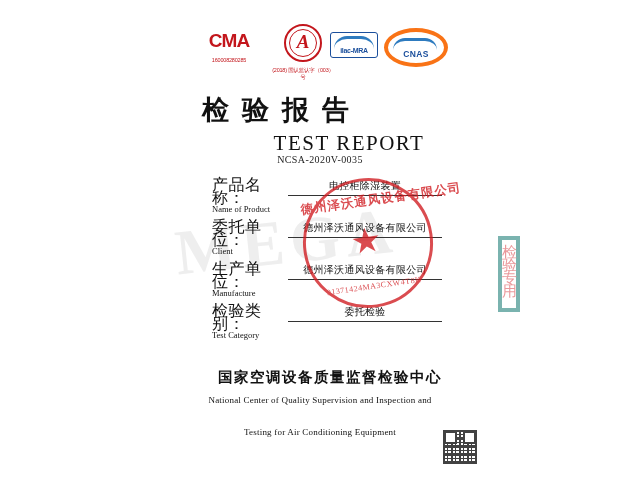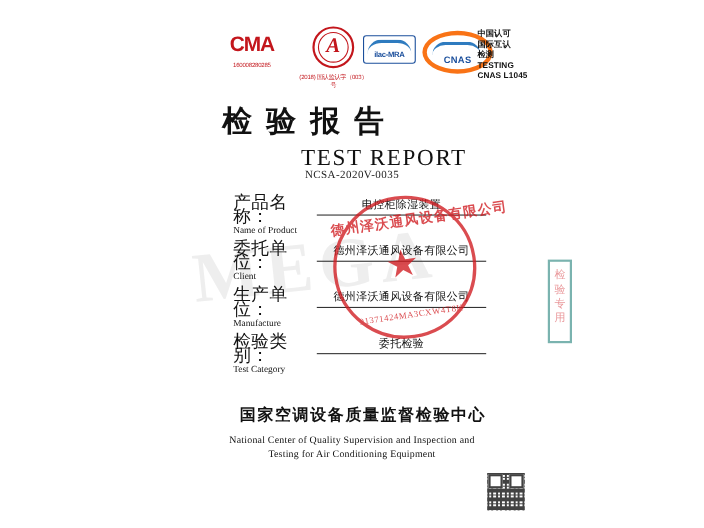--- a/index.html
+++ b/index.html
@@ -346,25 +346,25 @@
     white-space: nowrap;
   }
 
   
   .side-stamp {
     position: absolute;
     left: 498px;
     top: 236px;
     width: 22px;
     height: 76px;
-    border: 2px solid #0f766e;
+    border: 4px solid #0f766e;
     opacity: 0.55;
-    text-align: center;
-    font-family: "Liberation Serif", serif;
-    font-size: 10px;
+    text-align: right;
+    font-family: "Liberation Serif", serif;
+    font-size: 15px;
     color: #d8454a;
     line-height: 13px;
     padding-top: 6px;
     box-sizing: border-box;
     pointer-events: none;
   }
 
   
   .footer {
     position: absolute;
@@ -381,21 +381,21 @@
     letter-spacing: 1.5px;
     padding-left: 20px;
   }
   .org-en1, .org-en2 {
     font-family: "Liberation Serif", serif;
     font-size: 9px;
     color: #111;
     letter-spacing: 0.2px;
     margin-top: 8px;
   }
-  .org-en2 { margin-top: 2px; }
+  .org-en2 { margin-top: 22px; }
 
   
   .qr {
     position: absolute;
     left: 443px;
     top: 430px;
     width: 34px;
     height: 34px;
     background:
       linear-gradient(90deg, #222 25%, transparent 25%, transparent 50%, #222 50%, #222 62%, transparent 62%),
@@ -441,27 +441,20 @@
       </div>
     </div>
 
     <div class="mark cnas">
       <div class="cnas-oval">
         <div class="cnas-swoosh"></div>
         <div class="cnas-text">CNAS</div>
       </div>
     </div>
 
-    <div class="mark cnasblock">
-      <div class="cn">中国认可</div>
-      <div class="cn">国际互认</div>
-      <div class="cn">检测</div>
-      <div>TESTING</div>
-      <div>CNAS L1045</div>
-    </div>
   </div>
 
   <div class="title-cn">检验报告</div>
   <div class="title-en">TEST REPORT</div>
   <div class="report-no">NCSA-2020V-0035</div>
 
   <div class="watermark">MEGA</div>
 
   <div class="fields">
 

